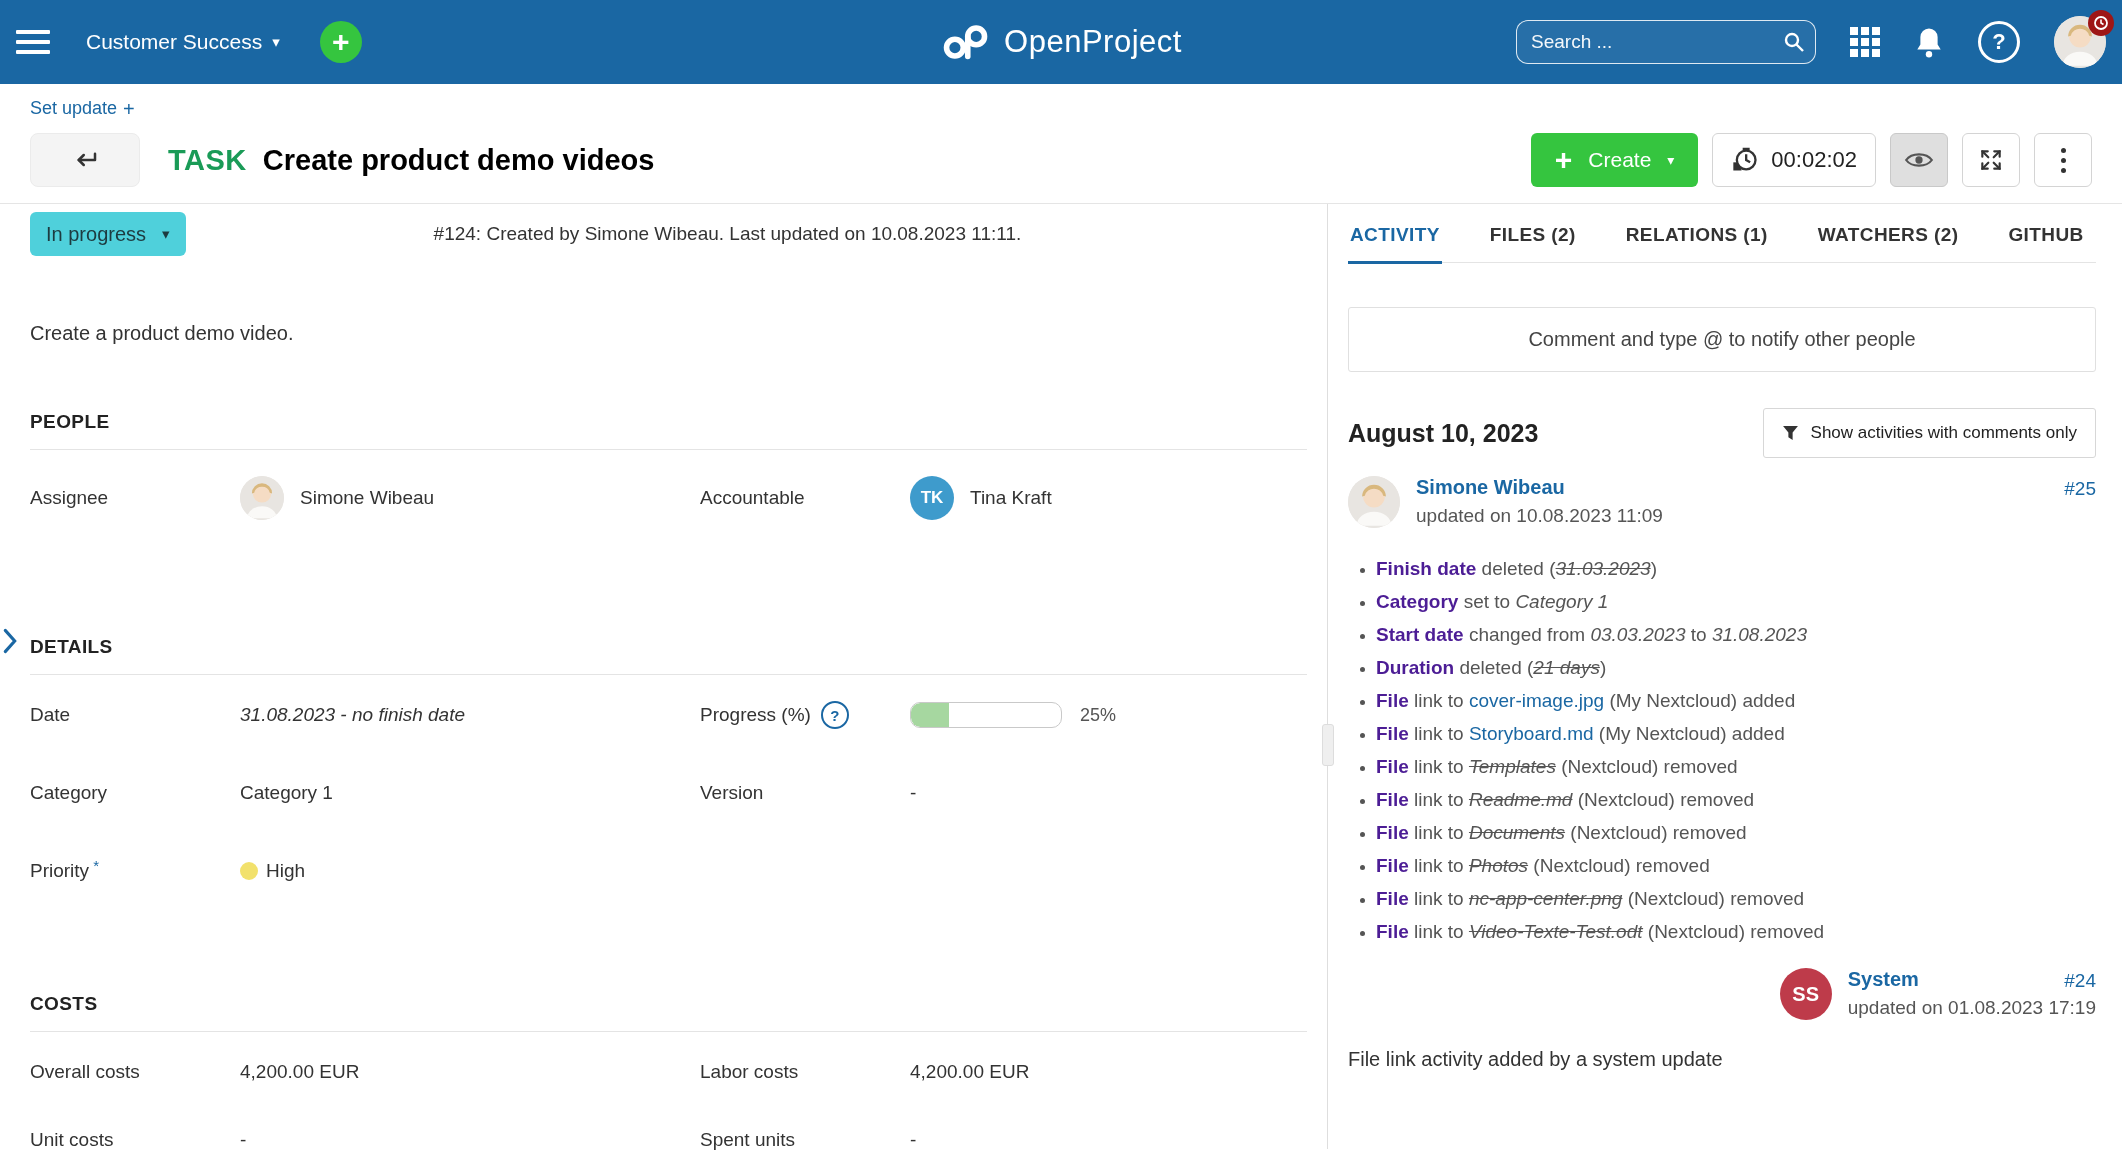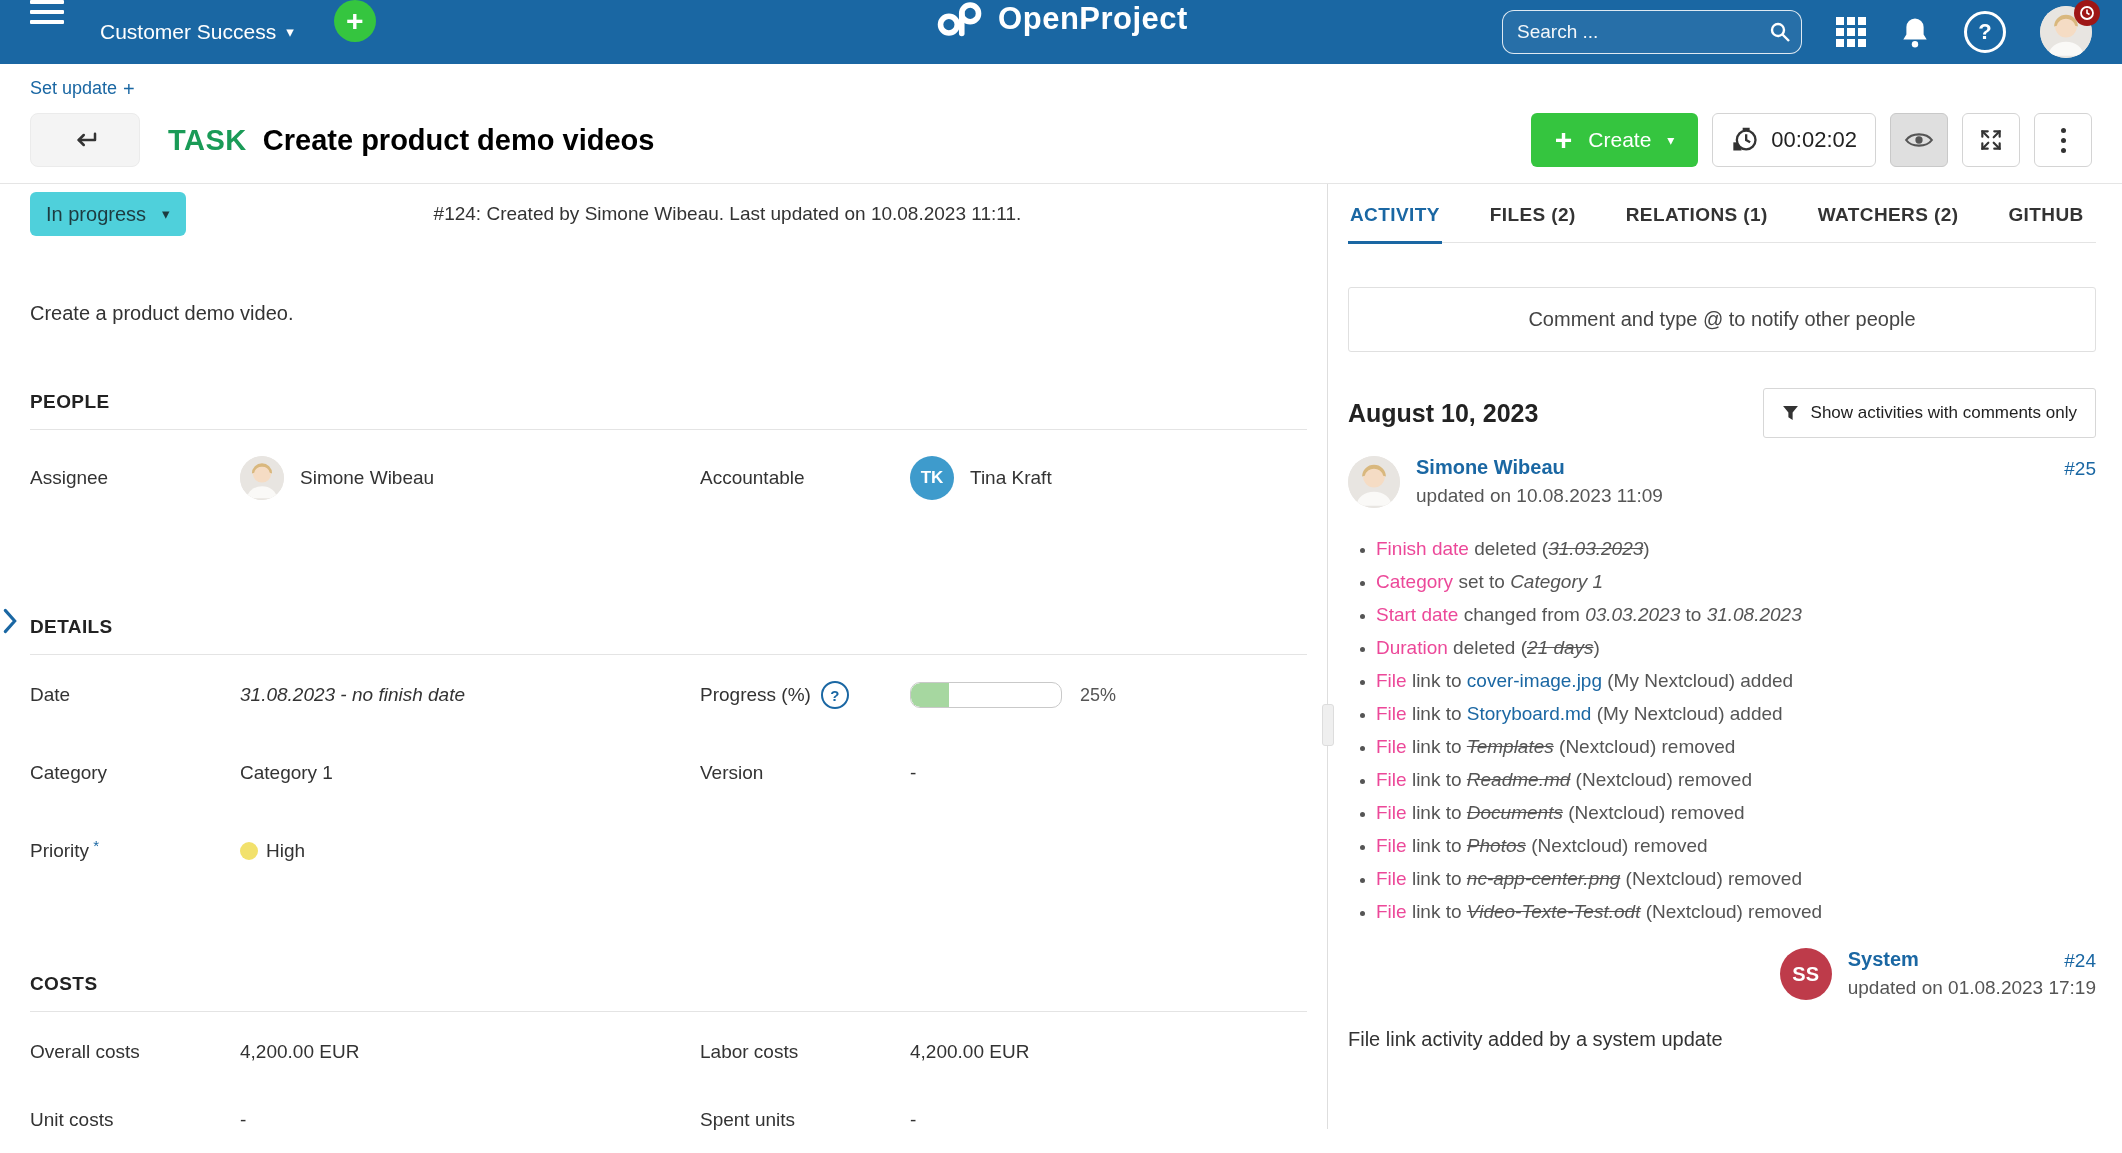--- a/index.html
+++ b/index.html
@@ -1,29 +1,29 @@
 <!DOCTYPE html>
 <html><head>
 <meta charset="utf-8">
 <style>
   html,body{margin:0;padding:0;}
   body{font-family:"Liberation Sans","DejaVu Sans",sans-serif;color:#333;background:#fff;}
   .screen{position:relative;width:2122px;height:1153px;overflow:hidden;background:#fff;
     --c-header:#1A67A3;--c-accent:#1A67A3;--c-green:#35C53F;--c-teal:#4FD0DB;--c-yellow:#F2E16C;
     --c-prog:#A6D7A0;--c-tk:#3E9BCC;--c-ss:#BE3B4A;--c-badge:#9E1616;}
   
-  .topbar{height:64px;background:var(--c-header);display:flex;padding:0 30px;position:relative;}
+  .topbar{height:84px;background:var(--c-header);display:flex;align-items:center;padding:0 16px;position:relative;}
   .hamburger{width:34px;cursor:pointer;display:flex;flex-direction:column;gap:6px;margin-right:36px;}
   .hamburger span{height:4px;background:#fff;border-radius:1px;}
   .proj-sel{color:#fff;font-size:21px;display:flex;align-items:center;gap:10px;cursor:pointer;margin-right:40px;}
   .caret{font-size:15px;}
   .plus-btn{width:42px;height:42px;border-radius:50%;background:var(--c-green);color:#fff;font-size:30px;font-weight:bold;
     display:flex;align-items:center;justify-content:center;cursor:pointer;line-height:1;}
   .logo{position:absolute;left:50%;transform:translateX(-50%);display:flex;align-items:center;gap:12px;color:#fff;
-    font-size:31px;font-weight:bold;letter-spacing:0.5px;cursor:pointer;}
+    font-size:31px;font-weight:normal;letter-spacing:0.5px;cursor:pointer;}
   .top-right{margin-left:auto;display:flex;align-items:center;gap:34px;}
   .searchbox{position:relative;width:300px;}
   .searchbox input{width:100%;height:44px;box-sizing:border-box;background:rgba(255,255,255,0.06);
     border:1px solid rgba(255,255,255,0.85);border-radius:12px;color:#fff;font-size:19px;padding:0 44px 0 14px;outline:none;}
   .searchbox input::placeholder{color:#fff;opacity:.95;}
   .searchbox svg{position:absolute;right:10px;top:10px;}
   .grid-icon{display:grid;grid-template-columns:repeat(3,8px);grid-gap:3px;cursor:pointer;}
   .grid-icon i{width:8px;height:8px;background:#fff;display:block;}
   .help-circ{width:36px;height:36px;border:3px solid #fff;border-radius:50%;color:#fff;font-size:22px;font-weight:bold;
     display:flex;align-items:center;justify-content:center;cursor:pointer;}
@@ -100,21 +100,21 @@
   .entry{position:relative;margin-top:18px;display:flex;gap:16px;align-items:flex-start;}
   .entry.second{margin-top:20px;justify-content:flex-end;}
   .feed-av{width:52px;height:52px;border-radius:50%;overflow:hidden;background:#E8E5E1;flex:0 0 auto;}
   .init-av.ss{width:52px;height:52px;background:var(--c-ss);font-size:20px;}
   .author{display:block;color:var(--c-accent);font-size:20px;font-weight:bold;text-decoration:none;cursor:pointer;}
   .meta{margin-top:6px;font-size:19px;color:#555;}
   .ref{position:absolute;right:0;top:2px;color:var(--c-accent);font-size:19px;text-decoration:none;cursor:pointer;}
   ul.changes{margin:24px 0 0 6px;padding:0 0 0 22px;color:#555;}
   ul.changes li{font-size:19px;line-height:33px;}
   ul.changes li::marker{color:#555;font-size:15px;}
-  .chg-b{font-weight:normal;color:#ec4899;}
+  .chg-b{font-weight:bold;color:#4c1d95;}
   .chg-i{font-style:italic;}
   .chg-s{font-style:italic;text-decoration:line-through;}
   .chg-a{color:var(--c-accent);cursor:pointer;}
   .note{margin:28px 0 0;font-size:20px;color:#333;}
 </style>
 </head>
 <body>
 
 <div class="screen" style="--c-header: #1A67A3; --c-accent: #1A67A3; --c-green: #35C53F; --c-teal: #4FD0DB; --c-yellow: #F2E16C; --c-prog: #A6D7A0; --c-tk: #3E9BCC; --c-ss: #BE3B4A; --c-badge: #9E1616;">
 

